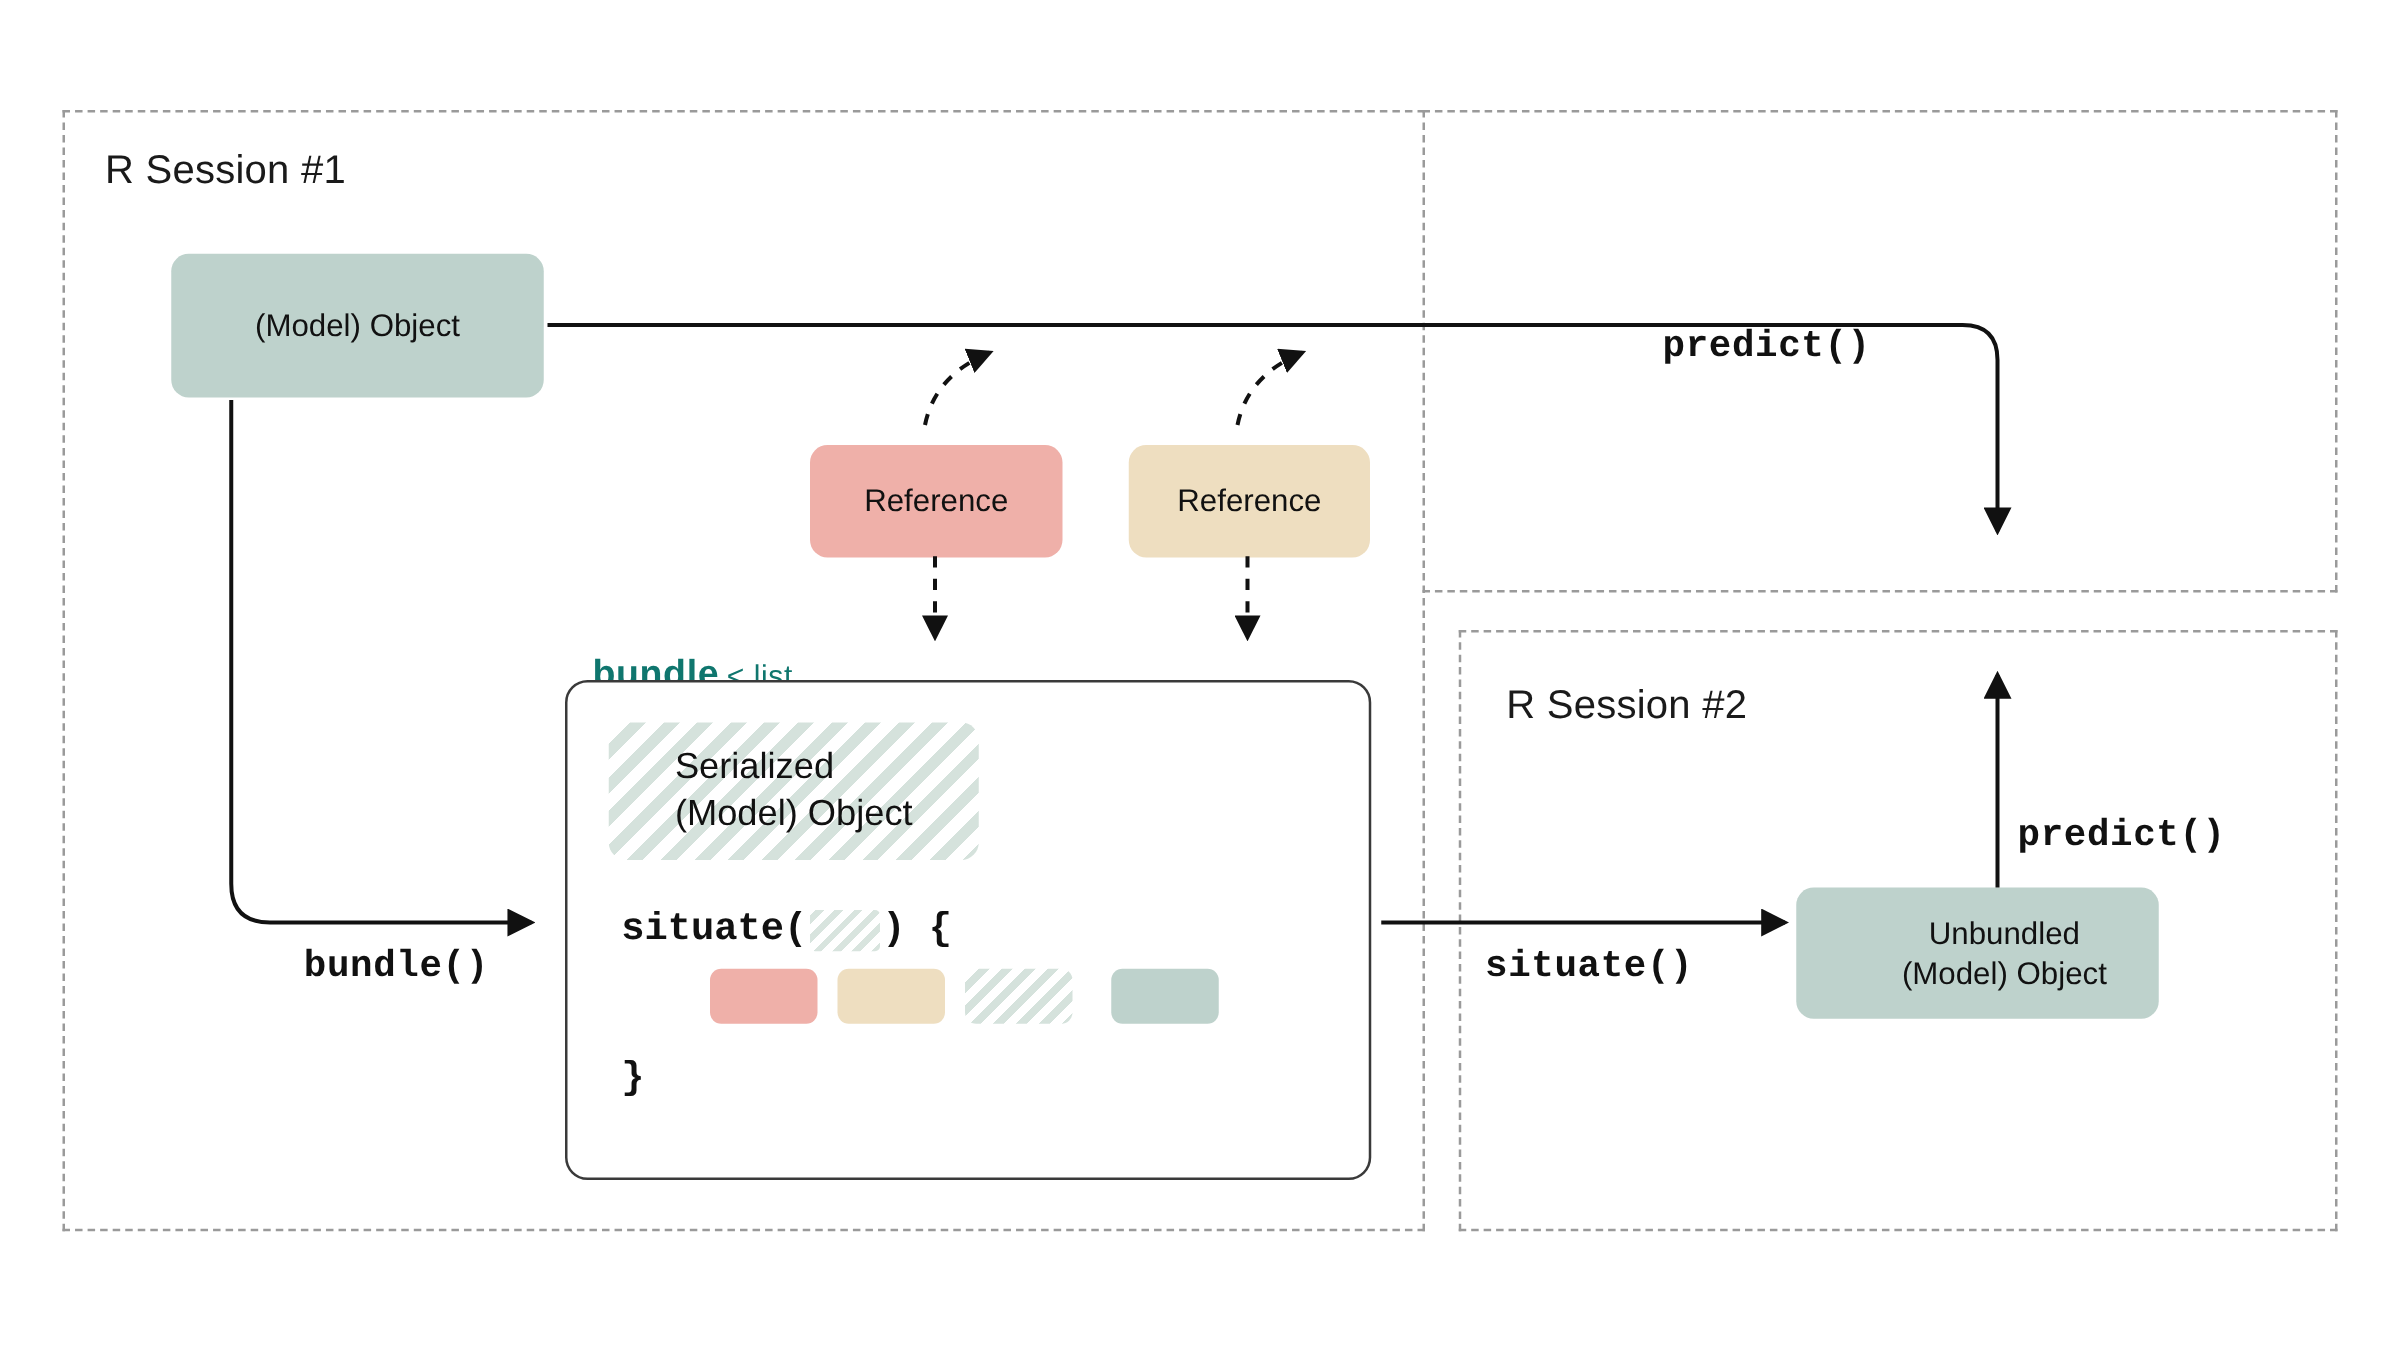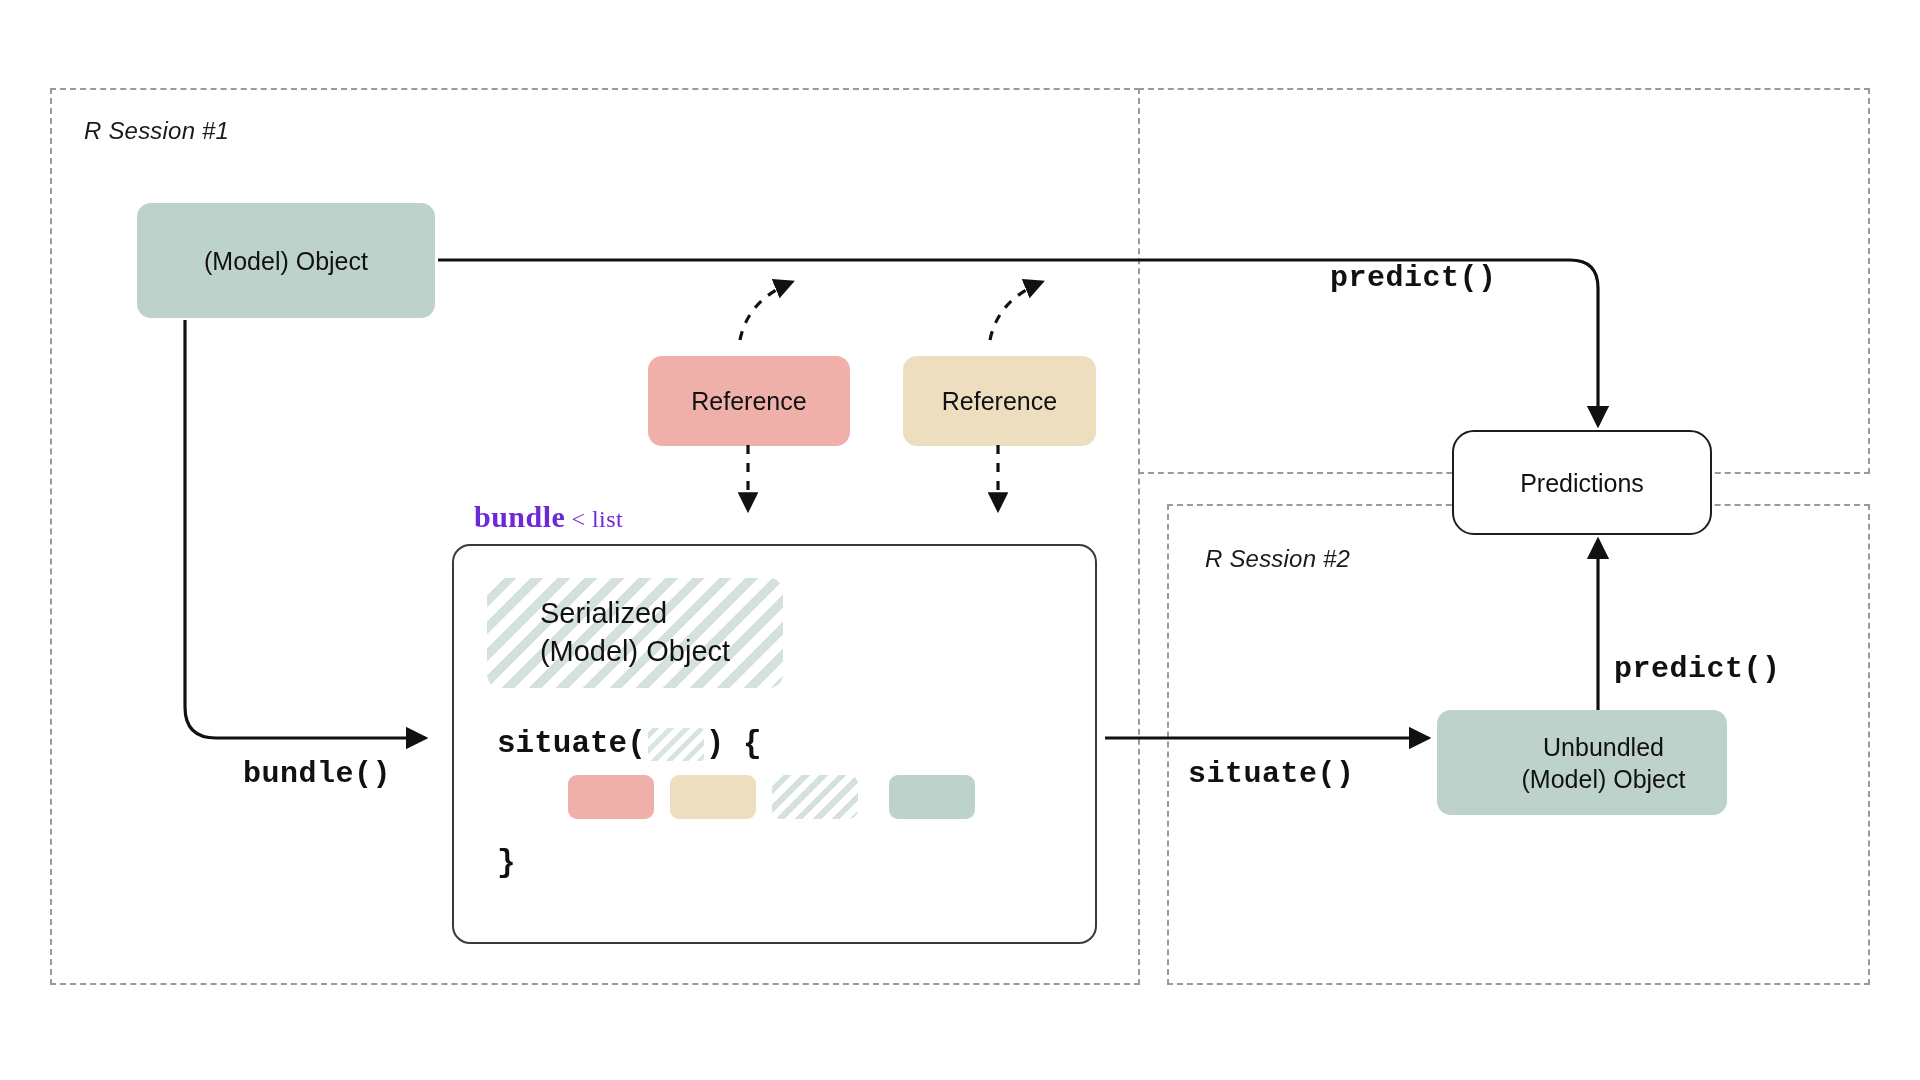--- a/index.html
+++ b/index.html
@@ -24,22 +24,21 @@
   
   .session-frame {
     position: absolute;
     border: 2px dashed #9a9a9a;
     box-sizing: border-box;
     background: transparent;
   }
   .session-label {
     position: absolute;
     font-family: "Liberation Sans", sans-serif;
-    font-style: italic;
-    font-size: 24px;
+    font-size: 32px;
     color: #1a1a1a;
     white-space: nowrap;
     letter-spacing: 0.2px;
   }
 
   
   .node {
     position: absolute;
     box-sizing: border-box;
     border-radius: 14px;
@@ -66,23 +65,24 @@
   
   .bundle-box {
     position: absolute;
     box-sizing: border-box;
     background: #ffffff;
     border: 2px solid #3a3a3a;
     border-radius: 18px;
   }
   .bundle-label {
     position: absolute;
-    font-family: Liberation Serif, serif;
-    white-space: nowrap;
-    color: #6d28d9;
+    font-family: Liberation Sans, sans-serif;
+    white-space: nowrap;
+    color: #0f766e;
+    margin-top: 23px;
   }
   .bundle-label .big {
     font-size: 30px;
     font-weight: bold;
     letter-spacing: 0.5px;
   }
   .bundle-label .small {
     font-size: 24px;
     letter-spacing: 0.5px;
     margin-left: 6px;
@@ -234,21 +234,20 @@
     <span>) {</span>
   </div>
 
   <div class="chip c-red" style="left:568px; top:775px; width:86px; height:44px;"></div>
   <div class="chip c-tan" style="left:670px; top:775px; width:86px; height:44px;"></div>
   <div class="chip c-hatch" style="left:772px; top:775px; width:86px; height:44px;"></div>
   <div class="chip c-green" style="left:889px; top:775px; width:86px; height:44px;"></div>
 
   <div class="code-line" style="left:497px; top:845px;">}</div>
 
-  <div class="node outline" style="left:1452px; top:430px; width:260px; height:105px;">Predictions</div>
 
   <div class="node model" style="left:1437px; top:710px; width:290px; height:105px;padding-left:43px;">Unbundled
 (Model) Object</div>
 
   <div class="arrow-label" style="left:1330px; top:213px;">predict()</div>
 
   <div class="arrow-label" style="left:243px; top:709px;">bundle()</div>
 
   <div class="arrow-label" style="left:1188px; top:709px;">situate()</div>
 

